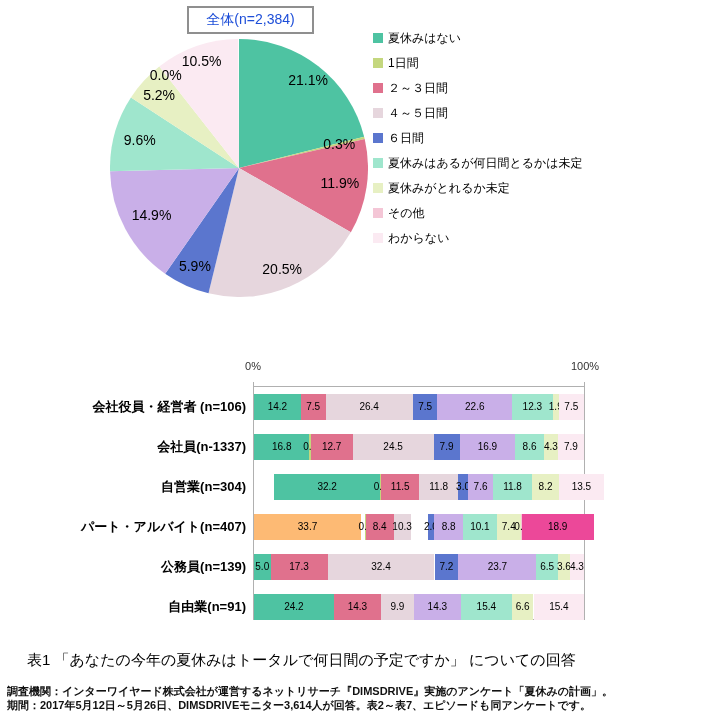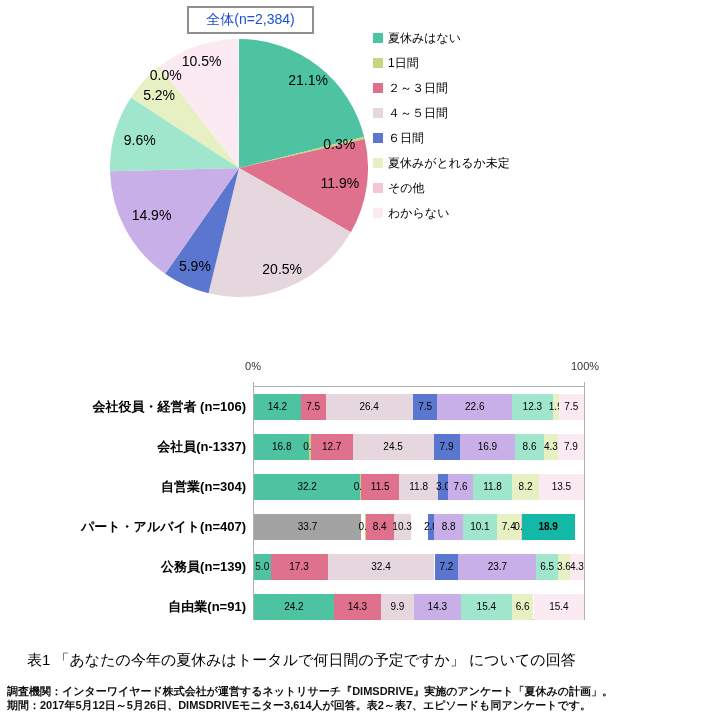--- a/index.html
+++ b/index.html
@@ -107,20 +107,24 @@
       </div>
       <div class="legend-item">
         <span class="legend-swatch" style="background: rgb(230, 214, 221);"></span>
         <span class="legend-label">４～５日間</span>
       </div>
       <div class="legend-item">
         <span class="legend-swatch" style="background: rgb(91, 118, 206);"></span>
         <span class="legend-label">６日間</span>
       </div>
       <div class="legend-item">
+        <span class="legend-swatch" style="background: rgb(159, 230, 205);"></span>
+        <span class="legend-label">夏休みはあるが何日間とるかは未定</span>
+      </div>
+      <div class="legend-item">
         <span class="legend-swatch" style="background: rgb(231, 240, 195);"></span>
         <span class="legend-label">夏休みがとれるか未定</span>
       </div>
       <div class="legend-item">
         <span class="legend-swatch" style="background: rgb(244, 198, 214);"></span>
         <span class="legend-label">その他</span>
       </div>
       <div class="legend-item">
         <span class="legend-swatch" style="background: rgb(251, 234, 242);"></span>
         <span class="legend-label">わからない</span>
@@ -190,21 +194,21 @@
         <div class="seg" style="left: 261.36px; width: 28.38px; background: rgb(159, 230, 205);">
           <span class="seg-label">8.6</span>
         </div>
         <div class="seg" style="left: 289.74px; width: 14.19px; background: rgb(231, 240, 195);">
           <span class="seg-label">4.3</span>
         </div>
         <div class="seg" style="left: 303.93px; width: 26.07px; background: rgb(251, 234, 242);">
           <span class="seg-label">7.9</span>
         </div>
       </div>
-      <div class="bar-row" style="top: 87px;">
+      <div class="bar-row" style="top: 87px; margin-left: 20px;">
         <div class="seg" style="left: 0px; width: 106.26px; background: rgb(78, 195, 162);">
           <span class="seg-label">32.2</span>
         </div>
         <div class="seg" style="left: 106.26px; width: 0.99px; background: rgb(196, 215, 126);">
           <span class="seg-label">0.3</span>
         </div>
         <div class="seg" style="left: 107.25px; width: 37.95px; background: rgb(224, 113, 141);">
           <span class="seg-label">11.5</span>
         </div>
         <div class="seg" style="left: 145.2px; width: 38.94px; background: rgb(230, 214, 221);">
@@ -220,21 +224,21 @@
           <span class="seg-label">11.8</span>
         </div>
         <div class="seg" style="left: 258.06px; width: 27.06px; background: rgb(231, 240, 195);">
           <span class="seg-label">8.2</span>
         </div>
         <div class="seg" style="left: 285.12px; width: 44.55px; background: rgb(251, 234, 242);">
           <span class="seg-label">13.5</span>
         </div>
       </div>
       <div class="bar-row" style="top: 127px;">
-        <div class="seg" style="left: 0px; width: 107px; background: #a3a3a3; text-decoration: underline;">
+        <div class="seg" style="left: 0px; width: 107px; background: #fdba74; text-decoration: underline;">
           <span class="seg-label">33.7</span>
         </div>
         <div class="seg" style="left: 111.21px; width: 0.66px; background: rgb(196, 215, 126);">
           <span class="seg-label">0.2</span>
         </div>
         <div class="seg" style="left: 111.87px; width: 27.72px; background: rgb(224, 113, 141);">
           <span class="seg-label">8.4</span>
         </div>
         <div class="seg" style="left: 139.59px; width: 17px; background: rgb(230, 214, 221);">
           <span class="seg-label">10.3</span>
@@ -247,21 +251,21 @@
         </div>
         <div class="seg" style="left: 209.22px; width: 33.33px; background: rgb(159, 230, 205);">
           <span class="seg-label">10.1</span>
         </div>
         <div class="seg" style="left: 242.55px; width: 24.42px; background: rgb(231, 240, 195);">
           <span class="seg-label">7.4</span>
         </div>
         <div class="seg" style="left: 266.97px; width: 0.66px; background: rgb(244, 198, 214);">
           <span class="seg-label">0.2</span>
         </div>
-        <div class="seg" style="left: 267.63px; width: 53px; background: #14b8a6; font-weight: bold;">
+        <div class="seg" style="left: 267.63px; width: 72px; background: #ec4899;">
           <span class="seg-label">18.9</span>
         </div>
       </div>
       <div class="bar-row" style="top: 167px;">
         <div class="seg" style="left: 0px; width: 16.5px; background: rgb(78, 195, 162);">
           <span class="seg-label">5.0</span>
         </div>
         <div class="seg" style="left: 16.5px; width: 57.09px; background: rgb(224, 113, 141);">
           <span class="seg-label">17.3</span>
         </div>

